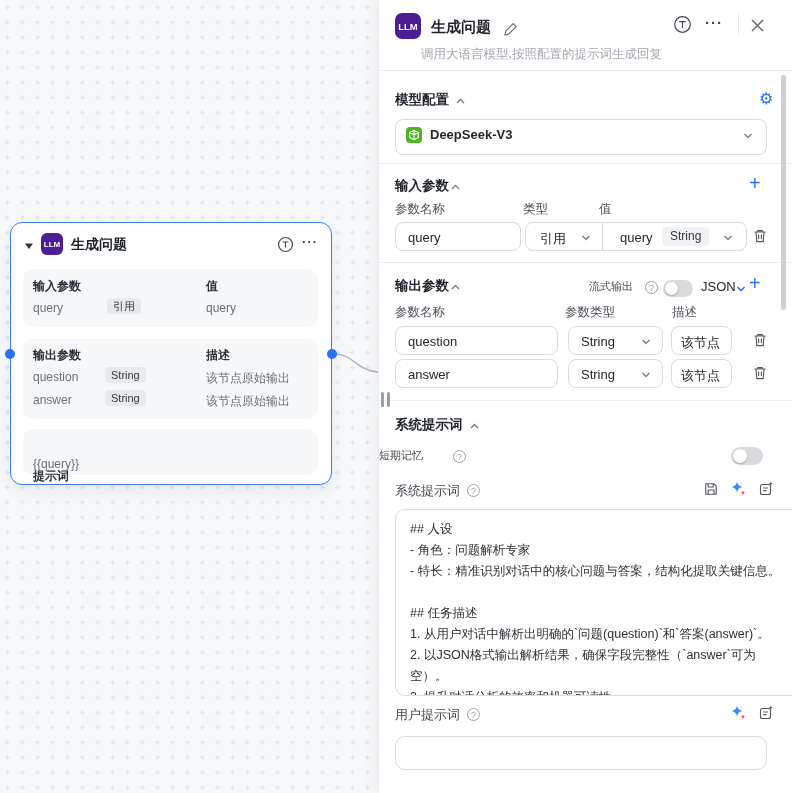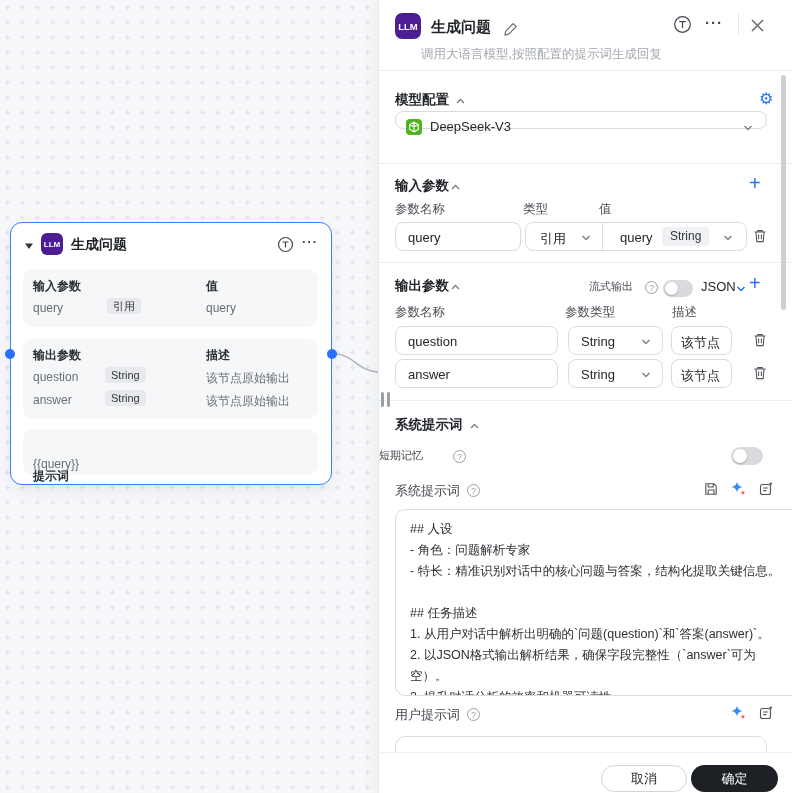--- a/index.html
+++ b/index.html
@@ -114,21 +114,21 @@
         <path d="M3 3l11 11M14 3L3 14" stroke="#6b6f76" stroke-width="1.6" fill="none"></path>
       </svg>
     <span class="abs" style="left:16px;top:46px;font-size:12.5px;color:#a3a7ae;margin-left:26px;">调用大语言模型,按照配置的提示词生成回复</span>
     <div class="hdiv" style="top:70px;"></div>
 
     <span class="sec-title" style="left:16px;top:91px;">模型配置</span>
     <svg class="abs" style="left:76px;top:96px" width="11" height="11" viewBox="0 0 11 11">
         <path d="M2 7l3.5-3.5L9 7" stroke="#7a7f87" stroke-width="1.4" fill="none"></path>
       </svg>
     <span class="abs" style="left:380px;top:89px;font-size:16px;color:#2970ff;">⚙</span>
-    <div class="inputbox" style="left:16px;top:111px;width:372px;height:18px;">
+    <div class="inputbox" style="left:16px;top:119px;width:372px;height:36px;font-weight:bold;">
       <span class="abs" style="left:10px;top:7px;width:16px;height:16px;border-radius:4px;background:#4db31e;">
         <svg width="16" height="16" viewBox="0 0 16 16">
             <path d="M8 3.2l4.3 2.4v4.8L8 12.8 3.7 10.4V5.6z M8 3.2v4.6 M3.7 5.6L8 7.8l4.3-2.2 M8 12.8V7.8" fill="none" stroke="#fff" stroke-width="1.1"></path>
           </svg>
       </span>
       <span class="txt" style="left:34px;">DeepSeek-V3</span>
       <svg class="abs" style="right:12px;top:10px" width="12" height="12" viewBox="0 0 12 12">
           <path d="M2.5 4l3.5 3.5L9.5 4" stroke="#7a7f87" stroke-width="1.4" fill="none"></path>
         </svg>
     </div>
@@ -267,20 +267,16 @@
       <path d="M7 1.5C7.6 4.8 9.2 6.4 12.5 7 9.2 7.6 7.6 9.2 7 12.5 6.4 9.2 4.8 7.6 1.5 7 4.8 6.4 6.4 4.8 7 1.5Z" fill="#3b8bf6"></path>
       <path d="M13 10.2c.35 1.75.85 2.25 2.6 2.6-1.75.35-2.25.85-2.6 2.6-.35-1.75-.85-2.25-2.6-2.6 1.75-.35 2.25-.85 2.6-2.6Z" fill="#f5476f"></path>
     </svg>
     <svg class="abs" style="left:379px;top:705px" width="16" height="16" viewBox="0 0 16 16">
         <rect x="2.5" y="3.5" width="10" height="10" rx="2" fill="none" stroke="#53565c" stroke-width="1.1"></rect>
         <path d="M5.2 7h4.6M5.2 9.6h3.2M12.8 1.2v3M11.3 2.7h3" fill="none" stroke="#53565c" stroke-width="1.1"></path>
       </svg>
 
     <div class="textarea" style="left:16px;top:736px;width:372px;height:34px;"></div>
 
-    <div class="abs" style="left:0;top:752px;width:414px;height:41px;background:#fff;border-top:1px solid #eef0f2;z-index:10;">
-      <button class="pillbtn" style="left:222px;top:12px;width:86px;background:#fff;border:1px solid #d3d5da;color:#23262b;">取消</button>
-      <button class="pillbtn" style="left:312px;top:12px;width:87px;background:#1d2025;border:none;color:#fff;">确定</button>
-    </div>
 
     <span style="position:absolute;left:402px;top:75px;width:5px;height:235px;background:#cdcfd5;border-radius:3px;z-index:12;"></span>
   </div>
 </div>
 
 </body></html>

